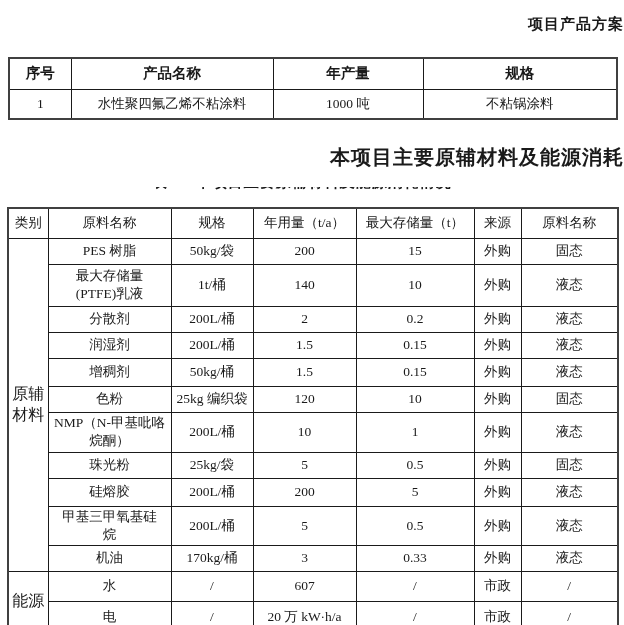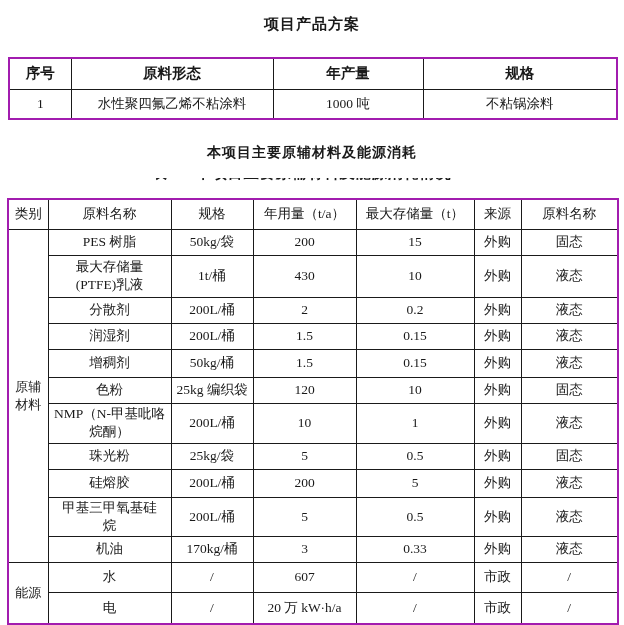--- a/index.html
+++ b/index.html
@@ -3,34 +3,34 @@
 <meta charset="utf-8">
 <style>
   * { margin: 0; padding: 0; box-sizing: border-box; }
   html, body {
     width: 624px; height: 625px;
     background: #ffffff;
     color: #1a1a1a;
     font-family: "Liberation Serif", "DejaVu Serif", serif;
   }
   .doc-title {
-    text-align: center;
+    text-align: right;
     font-weight: bold;
     font-size: 15px;
     margin-top: 15px;
     letter-spacing: 1px;
   }
   .doc-title.second {
-    font-size: 14px;
+    font-size: 20px;
     margin-top: 24px;
   }
   table {
     border-collapse: collapse;
     table-layout: fixed;
-    border: 2px solid #a21caf;
+    border: 2px solid #404040;
   }
   th, td {
     border: 1px solid #1a1a1a;
     text-align: center;
     vertical-align: middle;
     font-size: 13.5px;
     padding: 1px 2px;
     white-space: pre-line;
     overflow: hidden;
   }
@@ -57,38 +57,38 @@
   
   .materials-table { width: 610px; margin: 9px 0 0 7px; font-family: Liberation Serif, serif; }
   .materials-table th { font-weight: normal; height: 30px; font-size: 13.5px; }
   tr.h26 { height: 26px; }
   tr.h28 { height: 28px; }
   tr.h30 { height: 30px; }
   tr.h32 { height: 32px; }
   tr.h38 { height: 38px; }
   tr.h40 { height: 40px; }
   tr.h42 { height: 42px; }
-  .cat-cell { font-size: 13px; }
+  .cat-cell { font-size: 16px; }
 </style>
 </head>
 <body>
 
 <div class="doc-title">项目产品方案</div>
 
 <table class="product-table">
   <colgroup>
     <col style="width:62px">
       <col style="width:202px">
       <col style="width:150px">
       <col style="width:194px">
   </colgroup>
   <tbody>
       <tr>
     <th>序号</th>
-    <th>原料形态</th>
+    <th>产品名称</th>
     <th>年产量</th>
     <th>规格</th>
   </tr>
   <tr>
     <td>1</td>
     <td>水性聚四氟乙烯不粘涂料</td>
     <td>1000 吨</td>
     <td>不粘锅涂料</td>
   </tr>
 </tbody>
@@ -128,21 +128,21 @@
     <td>50kg/袋</td>
     <td>200</td>
     <td>15</td>
     <td>外购</td>
     <td>固态</td>
   </tr>
   <tr class="h42">
     <td>最大存储量
 (PTFE)乳液</td>
     <td>1t/桶</td>
-    <td>430</td>
+    <td>140</td>
     <td>10</td>
     <td>外购</td>
     <td>液态</td>
   </tr>
   <tr class="h26">
     <td>分散剂</td>
     <td>200L/桶</td>
     <td>2</td>
     <td>0.2</td>
     <td>外购</td>

